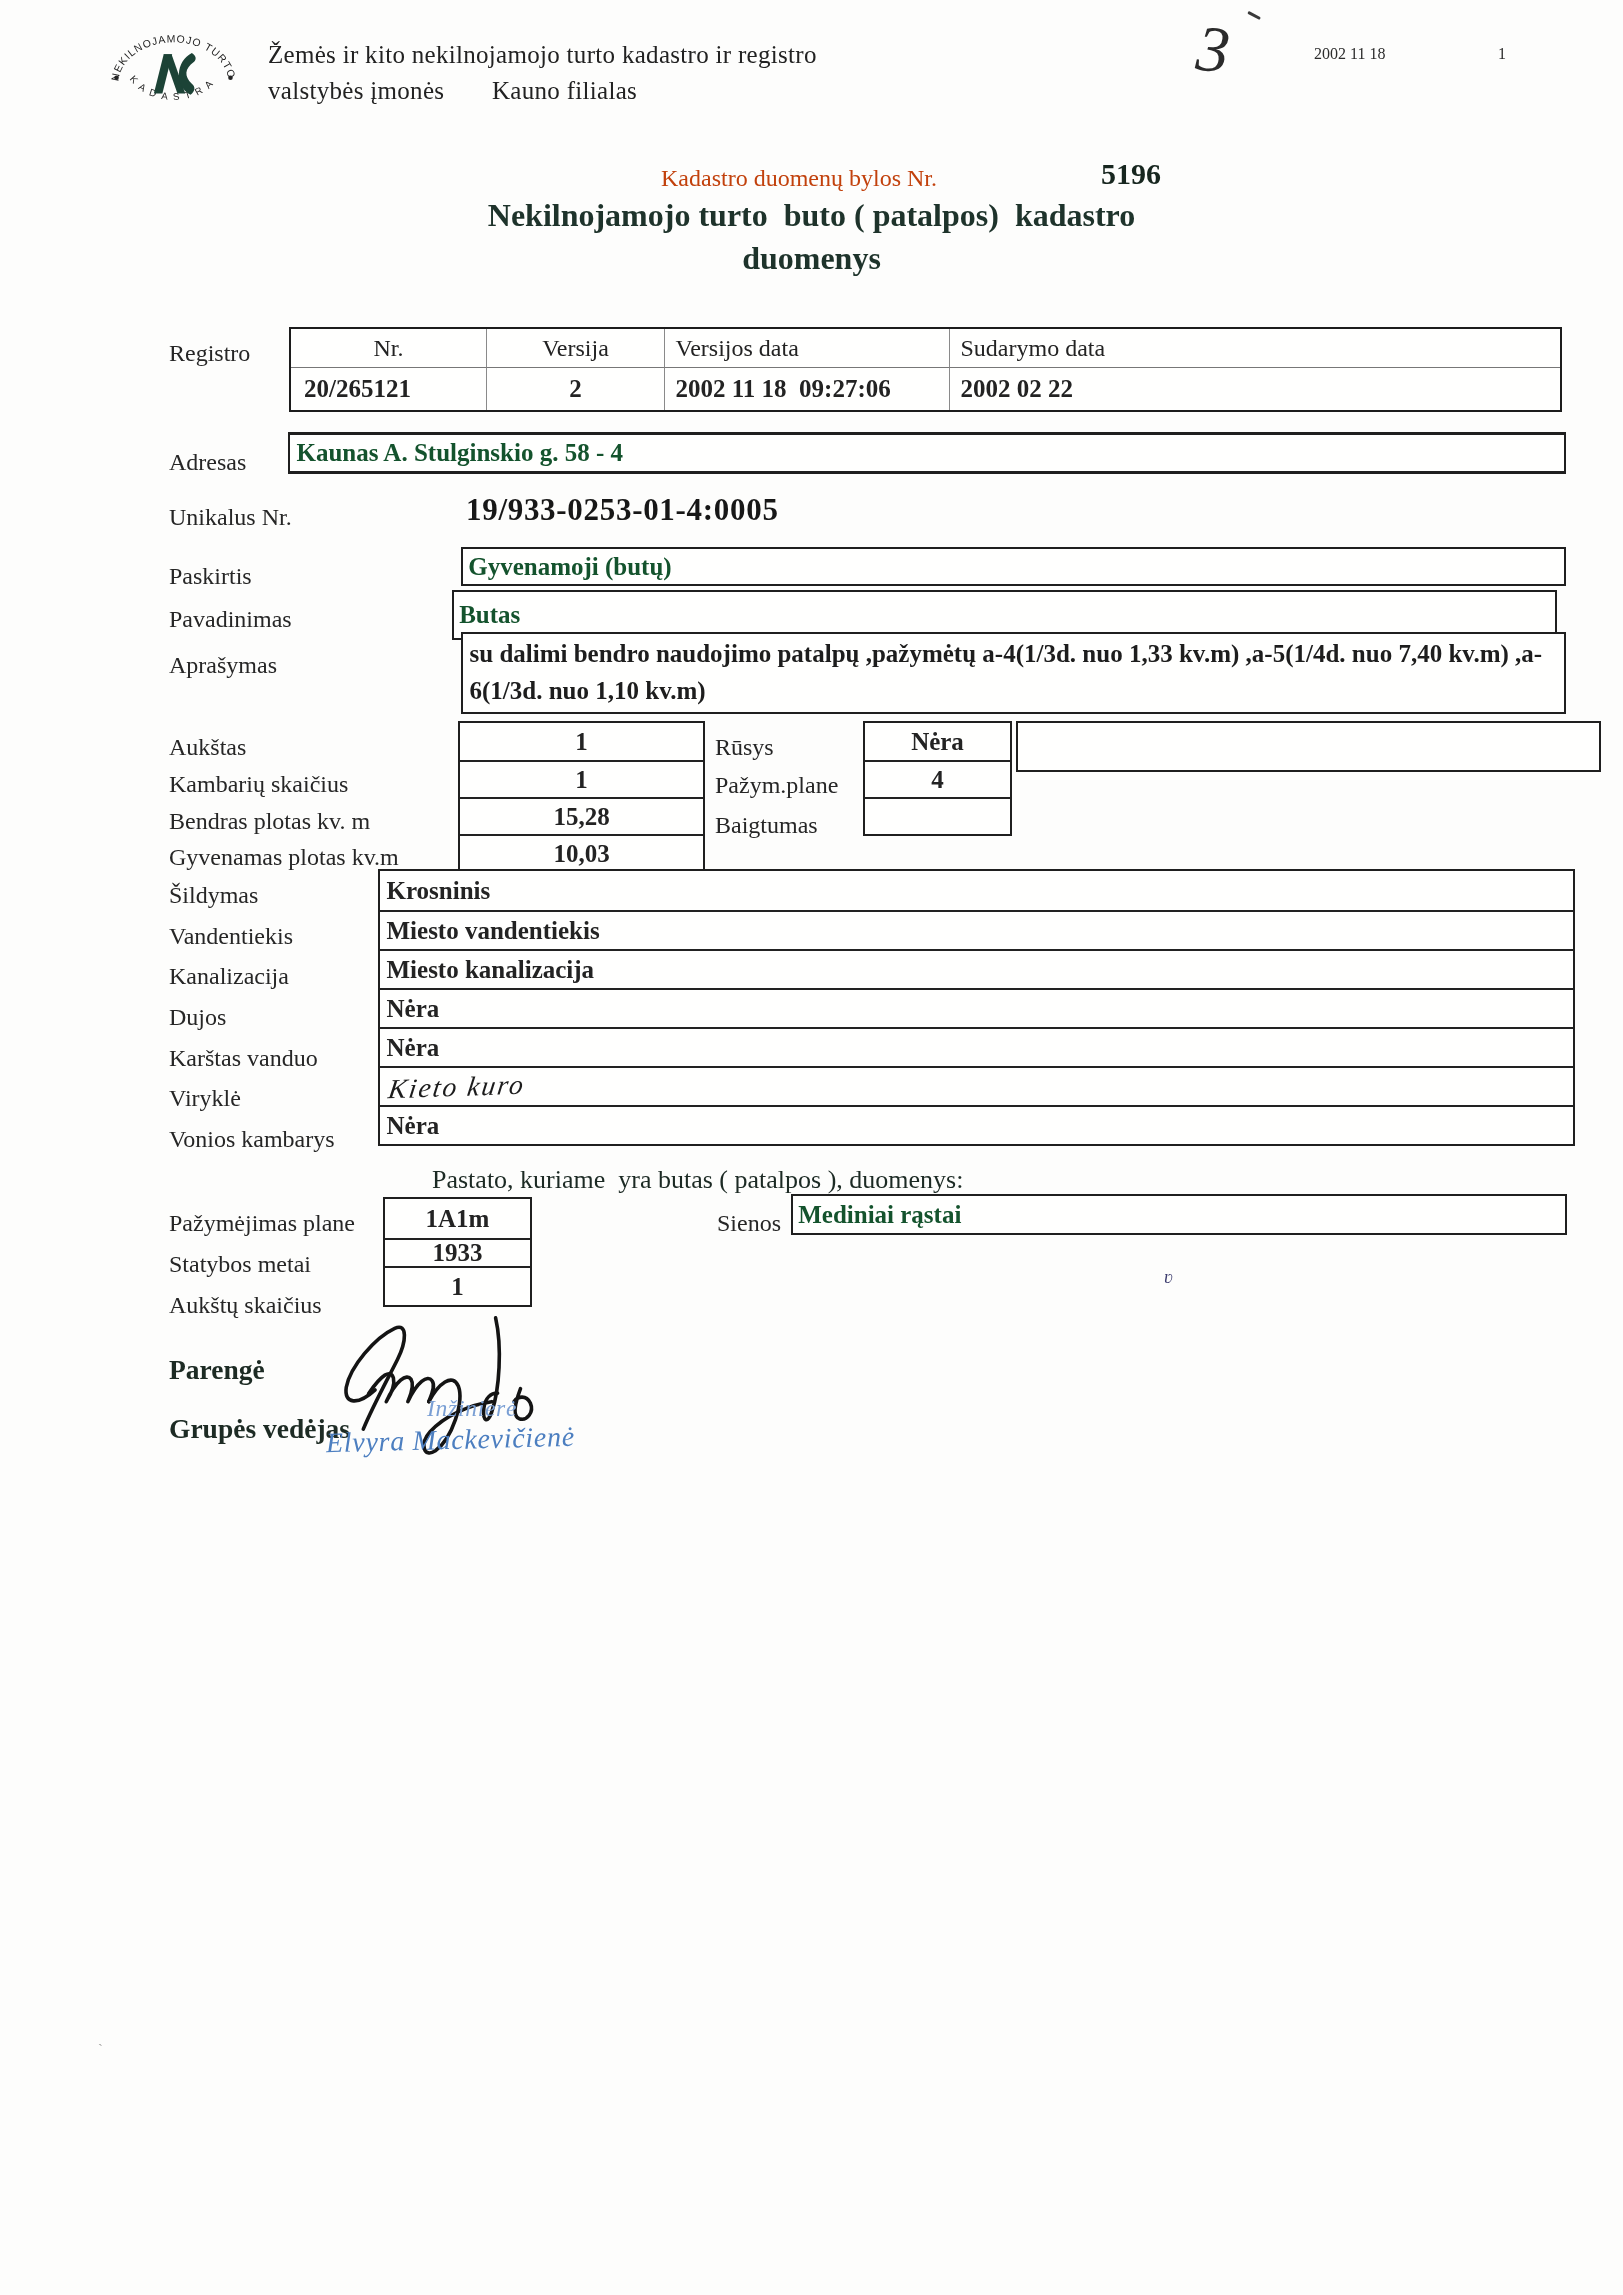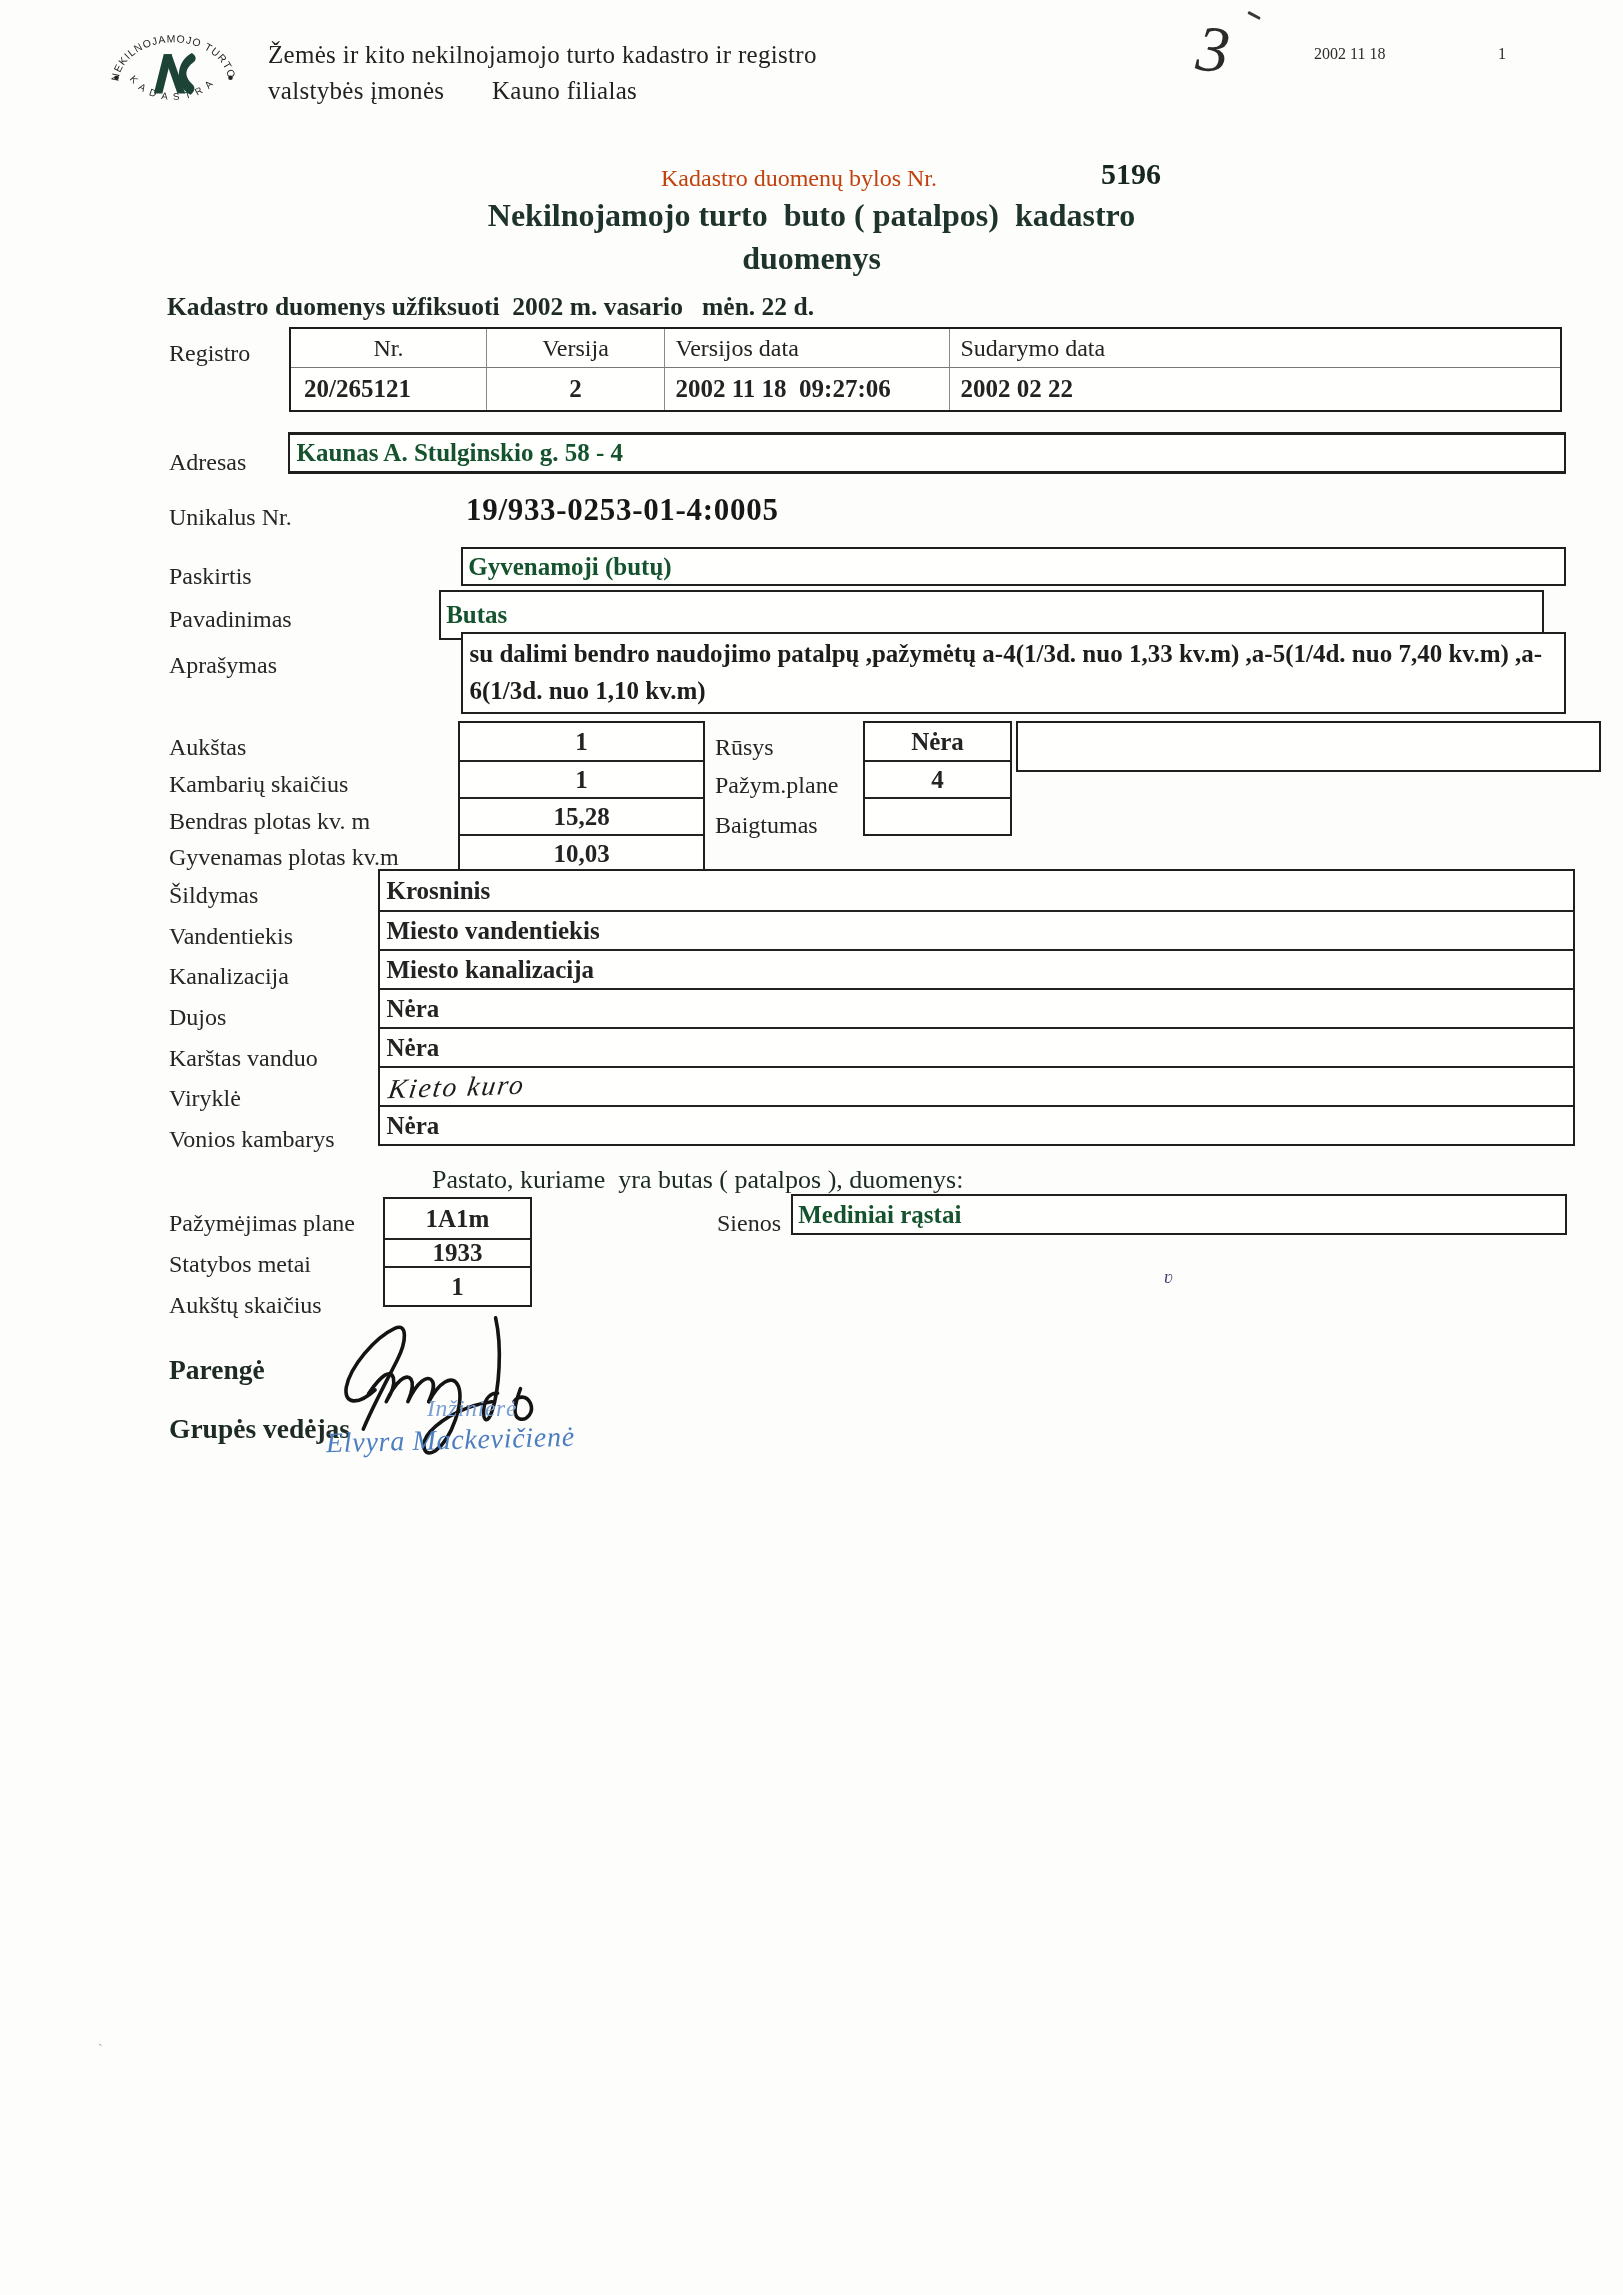--- a/index.html
+++ b/index.html
@@ -102,21 +102,20 @@
   <div class="abs pen-tick" style="left:1247px;top:14.4px;"></div>
   <div class="abs top-date" style="left:1314px;top:45px;">2002 11 18</div>
   <div class="abs top-date" style="left:1498px;top:45px;">1</div>
 
   <div class="abs byla-lbl" style="left:661px;top:165px;">Kadastro duomenų bylos Nr.</div>
   <div class="abs byla-nr" style="left:1101px;top:157px;">5196</div>
 
   <div class="abs doc-title" style="left:275px;top:237px;width:1073px;">duomenys</div>
   <div class="abs doc-title pre" style="left:275px;top:194px;width:1073px;">Nekilnojamojo turto  buto ( patalpos)  kadastro</div>
 
-  <div class="abs fixed-line pre" style="left:167px;top:292px;">Kadastro duomenys užfiksuoti  2002 m. vasario   mėn. 22 d.</div>
 
   <div class="abs lbl" style="left:169px;top:340px;">Registro</div>
   <div class="abs reg-table" style="left:289px;top:327px;">
     <div class="reg-cell reg-head reg-sep reg-c">Nr.</div>
     <div class="reg-cell reg-head reg-sep reg-c">Versija</div>
     <div class="reg-cell reg-head reg-sep reg-l">Versijos data</div>
     <div class="reg-cell reg-head reg-l">Sudarymo data</div>
     <div class="reg-cell reg-val reg-sep" style="padding-left:13px;">20/265121</div>
     <div class="reg-cell reg-val reg-sep reg-c">2</div>
     <div class="reg-cell reg-val reg-sep reg-l pre">2002 11 18  09:27:06</div>
@@ -130,21 +129,21 @@
 
   <div class="abs lbl" style="left:169px;top:504px;">Unikalus Nr.</div>
   <div class="abs unikalus-val" style="left:466px;top:492px;">19/933-0253-01-4:0005</div>
 
   <div class="abs lbl" style="left:169px;top:563px;">Paskirtis</div>
   <div class="abs box vcenter" style="left:461px;top:547px;width:1105px;height:39px;">
     <span class="val" style="padding-left:5.2px;">Gyvenamoji (butų)</span>
   </div>
 
   <div class="abs lbl" style="left:169px;top:606px;">Pavadinimas</div>
-  <div class="abs box vcenter" style="left:439px;top:590px;width:1105px;height:50px;">
+  <div class="abs box vcenter" style="left:452px;top:590px;width:1105px;height:50px;">
     <span class="val" style="padding-left:5.2px;">Butas</span>
   </div>
 
   <div class="abs lbl" style="left:169px;top:652px;">Aprašymas</div>
   <div class="abs box" style="left:461px;top:632px;width:1105px;height:82px;">
     <div class="apr-text">su dalimi bendro naudojimo patalpų ,pažymėtų a-4(1/3d. nuo 1,33 kv.m) ,a-5(1/4d. nuo 7,40 kv.m) ,a-6(1/3d. nuo 1,10 kv.m)</div>
   </div>
 
   <div class="abs lbl" style="left:169px;top:734px;">Aukštas</div>
   <div class="abs lbl" style="left:169px;top:771px;">Kambarių skaičius</div>

